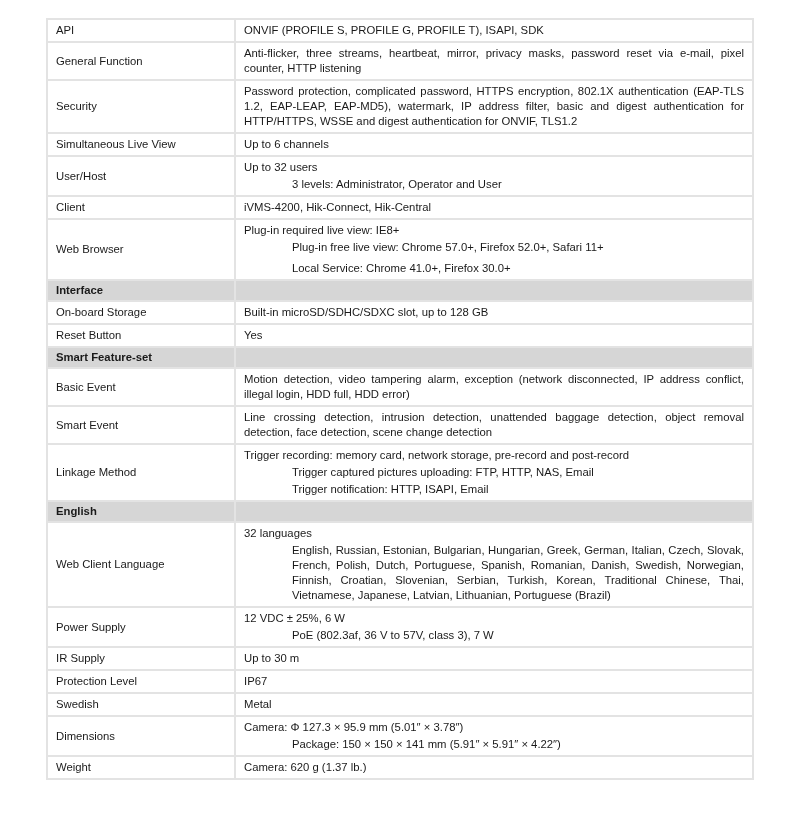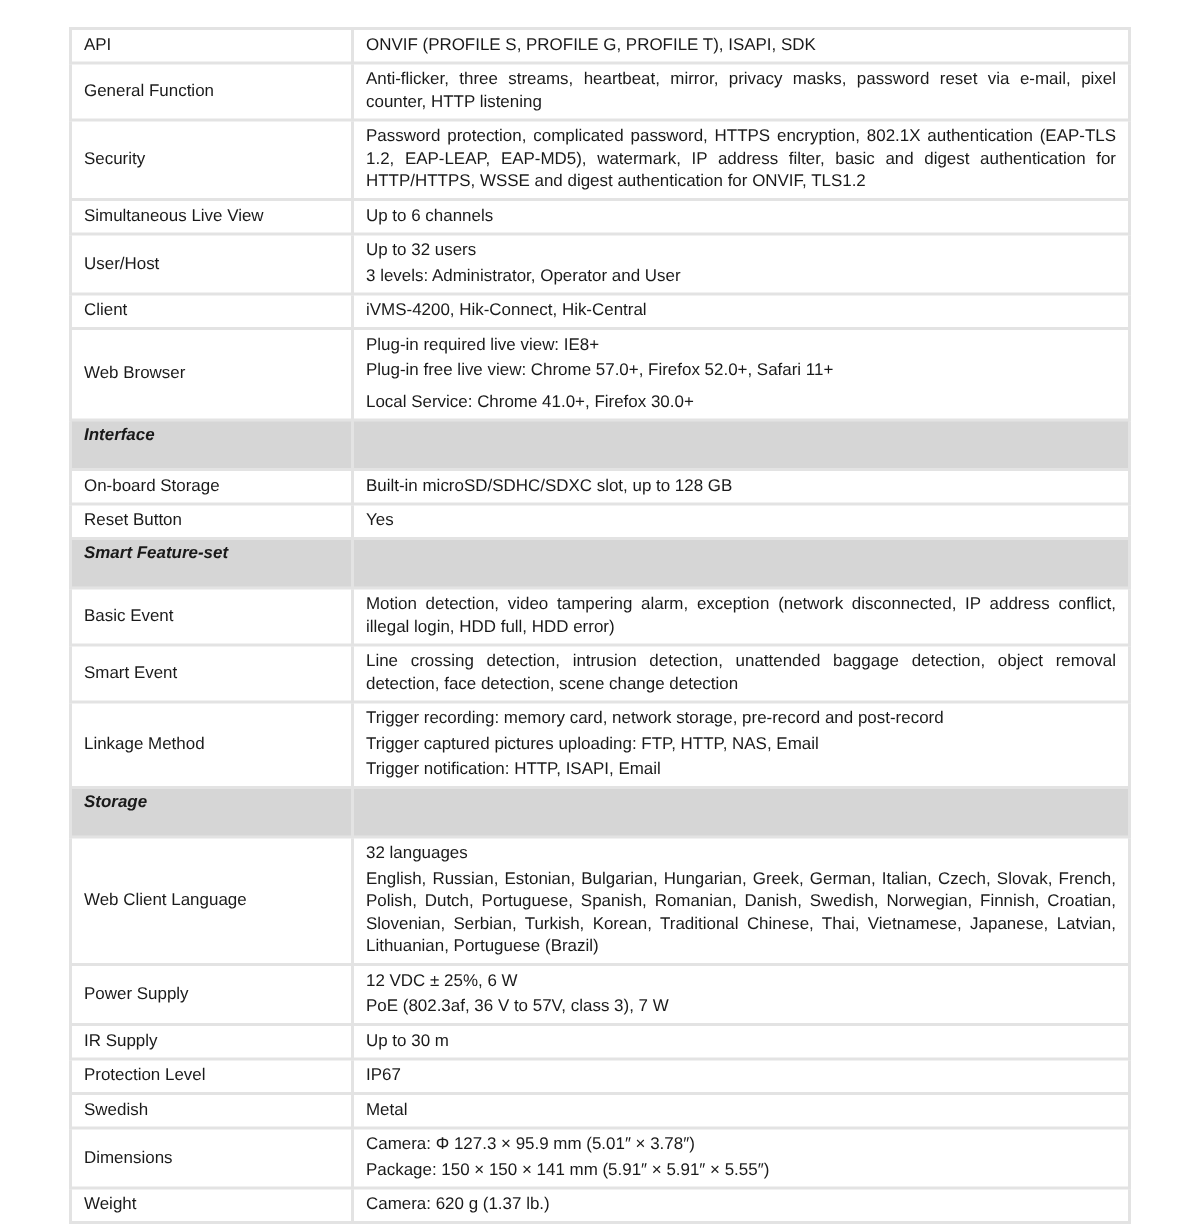--- a/index.html
+++ b/index.html
@@ -13,25 +13,25 @@
   }
   .spec td {
     border: 2px solid #e3e3e3;
     padding: 3px 8px 3px 8px;
     vertical-align: middle;
     line-height: 15px;
   }
   .spec col.k { width: 188px; }
   .spec td.val { text-align: justify; }
   .spec tr.section td {
-    background: #d6d6d6; font-style: italic; font-weight: bold;
-    padding-top: 2px; padding-bottom: 14px;
+    background: #d6d6d6; font-weight: bold;
+    padding-top: 2px; padding-bottom: 2px;
   }
   .spec td.val .line { display: block; }
-  .spec td.val .line + .line { margin-top: 2px; }
+  .spec td.val .line + .line { margin-top: 2px; margin-left: 48px; }
   .spec td.val .line.gap { margin-top: 6px; }
 </style>
 </head>
 <body>
 
 <table class="spec">
   <colgroup>
       <col class="k">
       <col>
     </colgroup>
@@ -115,21 +115,21 @@
       </tr>
       <tr>
         <td class="key">Linkage Method</td>
         <td class="val">
           <span class="line">Trigger recording: memory card, network storage, pre-record and post-record</span>
           <span class="line">Trigger captured pictures uploading: FTP, HTTP, NAS, Email</span>
           <span class="line">Trigger notification: HTTP, ISAPI, Email</span>
         </td>
       </tr>
       <tr class="section">
-        <td>Storage</td>
+        <td>English</td>
         <td></td>
       </tr>
       <tr>
         <td class="key">Web Client Language</td>
         <td class="val">
           <span class="line">32 languages</span>
           <span class="line">English, Russian, Estonian, Bulgarian, Hungarian, Greek, German, Italian, Czech, Slovak, French, Polish, Dutch, Portuguese, Spanish, Romanian, Danish, Swedish, Norwegian, Finnish, Croatian, Slovenian, Serbian, Turkish, Korean, Traditional Chinese, Thai, Vietnamese, Japanese, Latvian, Lithuanian, Portuguese (Brazil)</span>
         </td>
       </tr>
       <tr>
@@ -154,21 +154,21 @@
       <tr>
         <td class="key">Swedish</td>
         <td class="val">
           <span class="line">Metal</span>
         </td>
       </tr>
       <tr>
         <td class="key">Dimensions</td>
         <td class="val">
           <span class="line">Camera: Φ 127.3 × 95.9 mm (5.01″ × 3.78″)</span>
-          <span class="line">Package: 150 × 150 × 141 mm (5.91″ × 5.91″ × 5.55″)</span>
+          <span class="line">Package: 150 × 150 × 141 mm (5.91″ × 5.91″ × 4.22″)</span>
         </td>
       </tr>
       <tr>
         <td class="key">Weight</td>
         <td class="val">
           <span class="line">Camera: 620 g (1.37 lb.)</span>
         </td>
       </tr>
     </tbody>
 </table>

